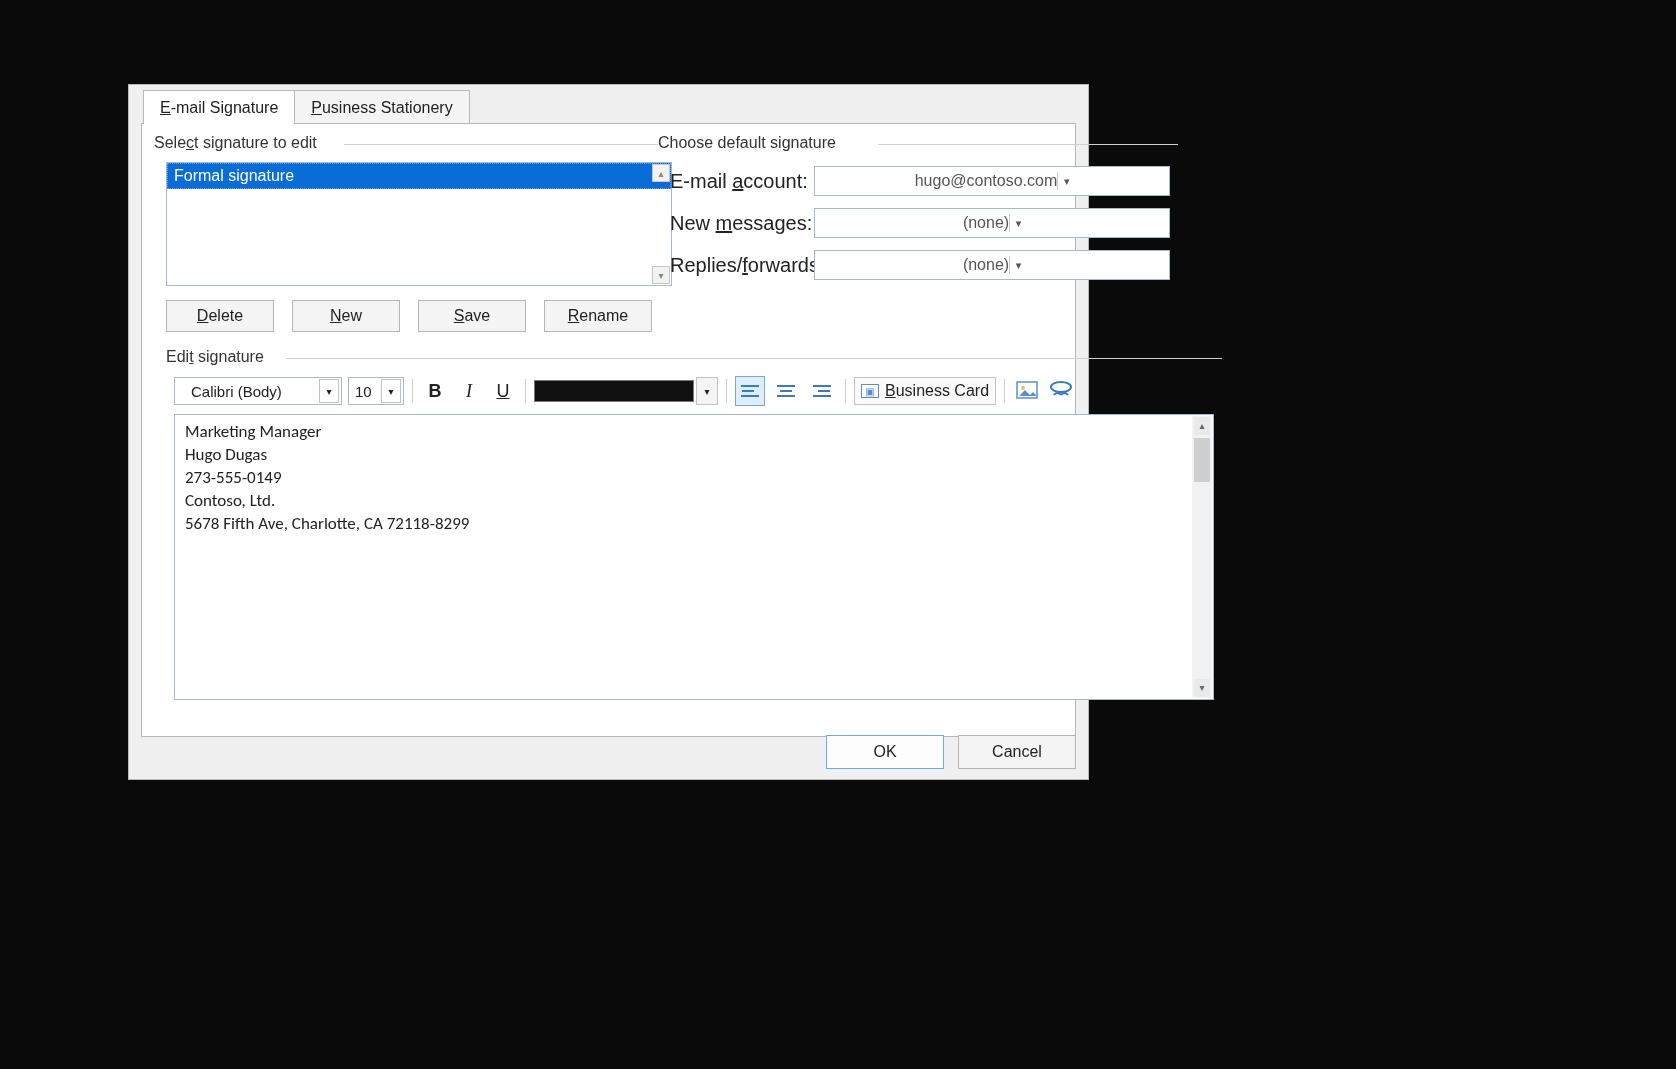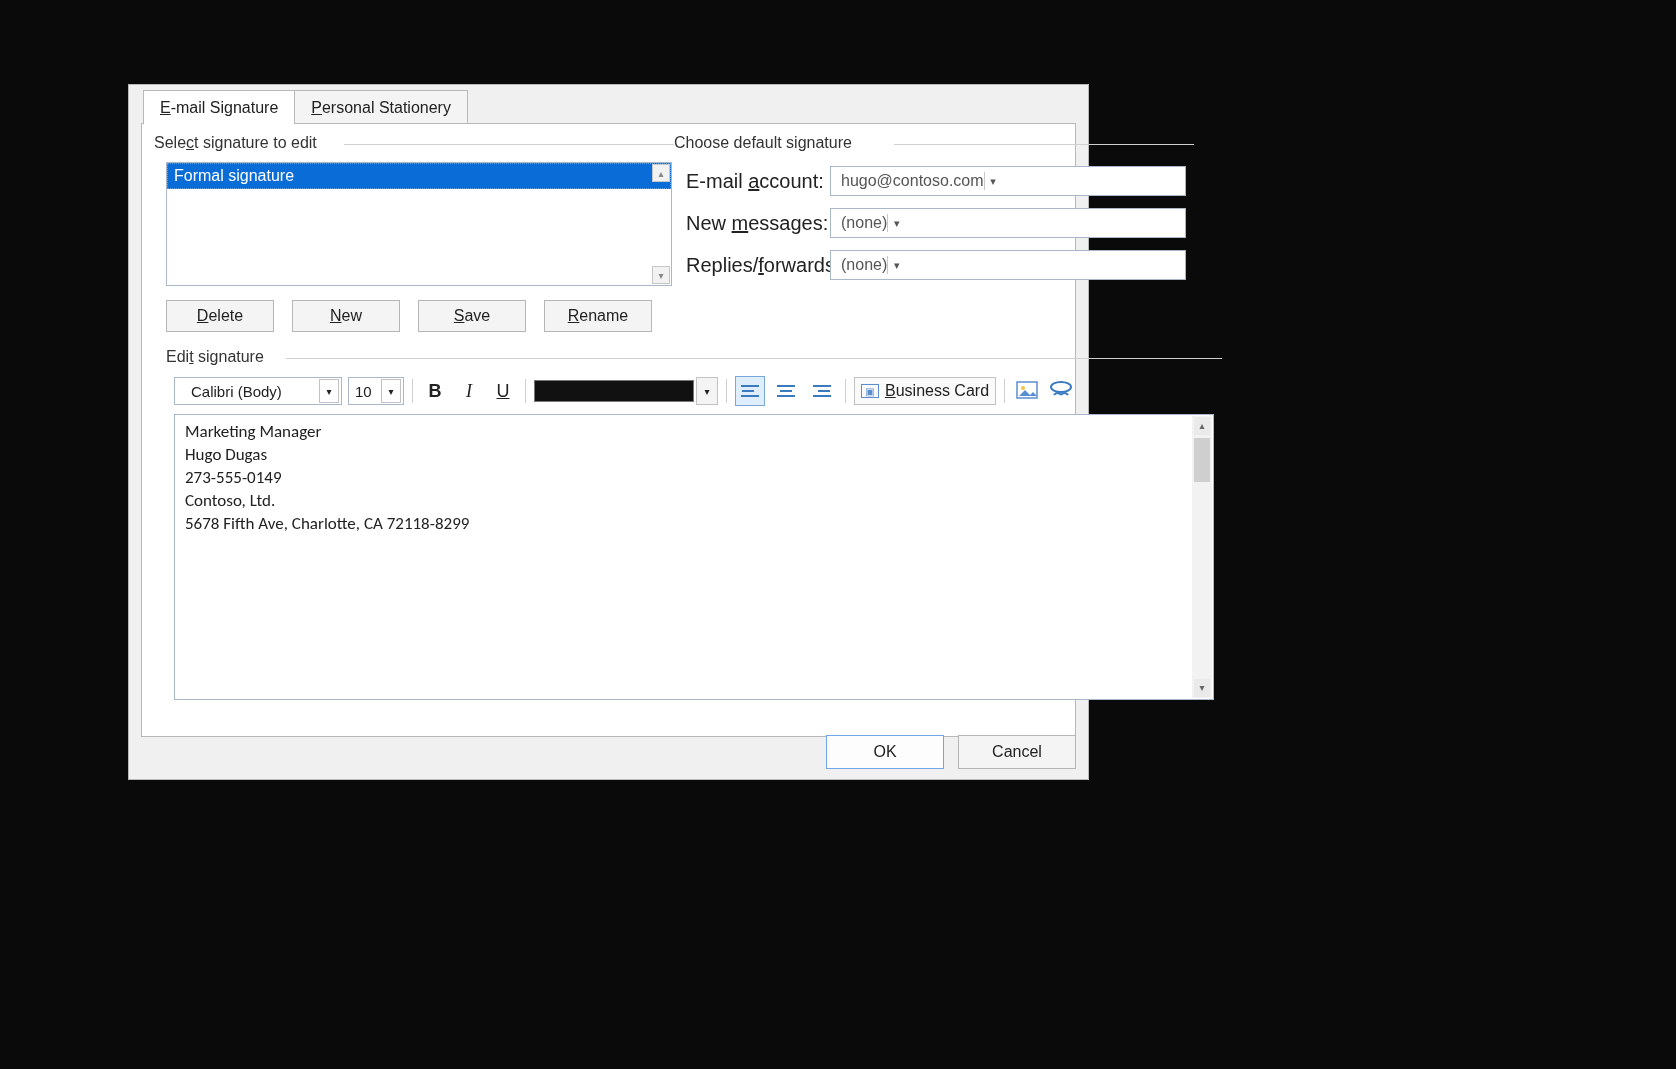--- a/index.html
+++ b/index.html
@@ -122,21 +122,21 @@
     padding: 6px 10px;
     border: 1px solid #b5b5b5;
     background: #f4f4f4;
     text-align: center;
     font-size: 16px;
     cursor: default;
   }
   .btn u.ak { text-decoration: underline; }
 
   
-  .def-grp { left: 532px; top: 20px; width: 520px; height: 200px; }
+  .def-grp { left: 516px; top: 20px; width: 520px; height: 200px; }
   .def-grp .grp-line { left: 220px; width: 300px; top: 0; }
 
   .def-row {
     position: absolute;
     left: 12px;
     display: flex;
     align-items: center;
     width: 500px;
   }
   .def-row.r1 { top: 22px; }
@@ -144,21 +144,21 @@
   .def-row.r3 { top: 106px; }
   .def-label { width: 144px; font-size: 20px; }
   .def-label u.ak { text-decoration: underline; }
   .combo {
     flex: 1;
     height: 30px;
     border: 1px solid #a9b7c9;
     background: #fff;
     display: flex;
     align-items: center;
-    justify-content: flex-start;
+    justify-content: center;
     padding: 0 4px 0 10px;
     color: #555;
     font-size: 16px;
   }
   .combo .chev {
     width: 18px; height: 18px;
     border-left: 1px solid #c8c8c8;
     display: flex; align-items: center; justify-content: center;
     font-size: 11px;
     color: #555;
@@ -306,21 +306,21 @@
 </head>
 <body>
 
 <div class="dialog">
 
   <div class="tabstrip">
     <div class="tab active">
       <u class="ak">E</u><span>-mail Signature</span>
     </div>
     <div class="tab">
-      <u class="ak">P</u><span>ersonal Stationery</span>
+      <u class="ak">P</u><span>usiness Stationery</span>
     </div>
   </div>
 
   <div class="tabbody">
 
     <div class="grp sel-grp">
       <div class="grp-title">Sele<u class="ak">c</u>t signature to edit</div>
       <div class="grp-line"></div>
 
       <div class="sig-list">

